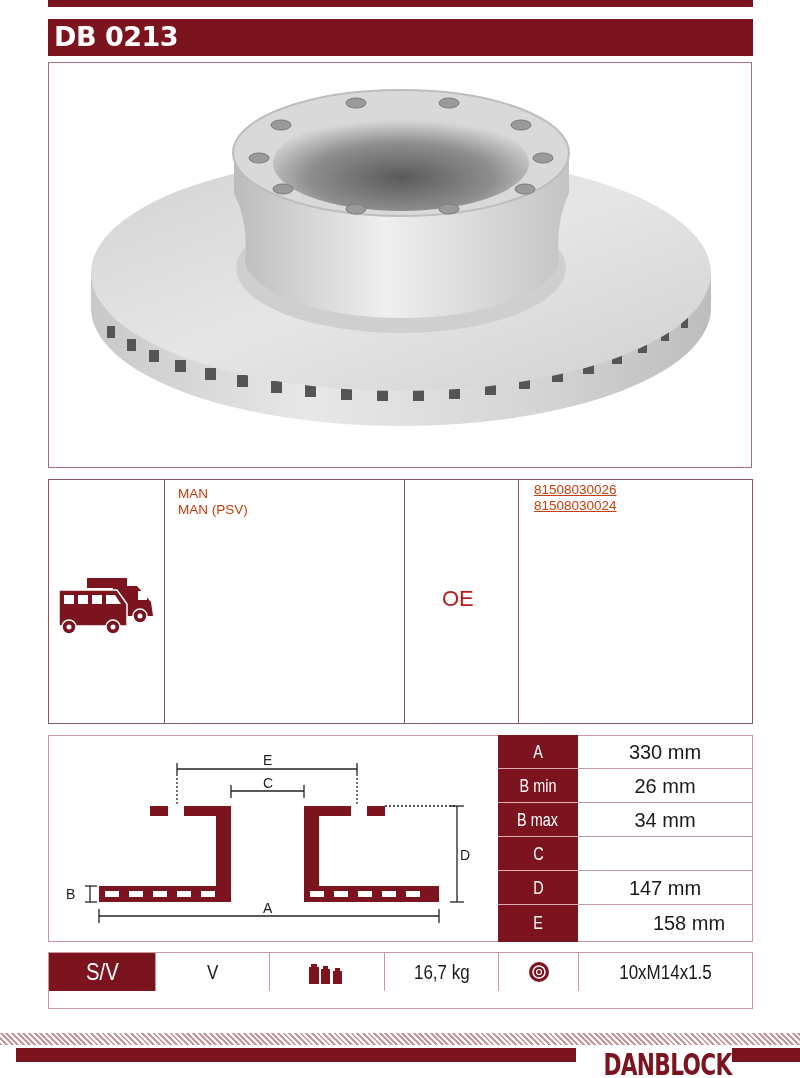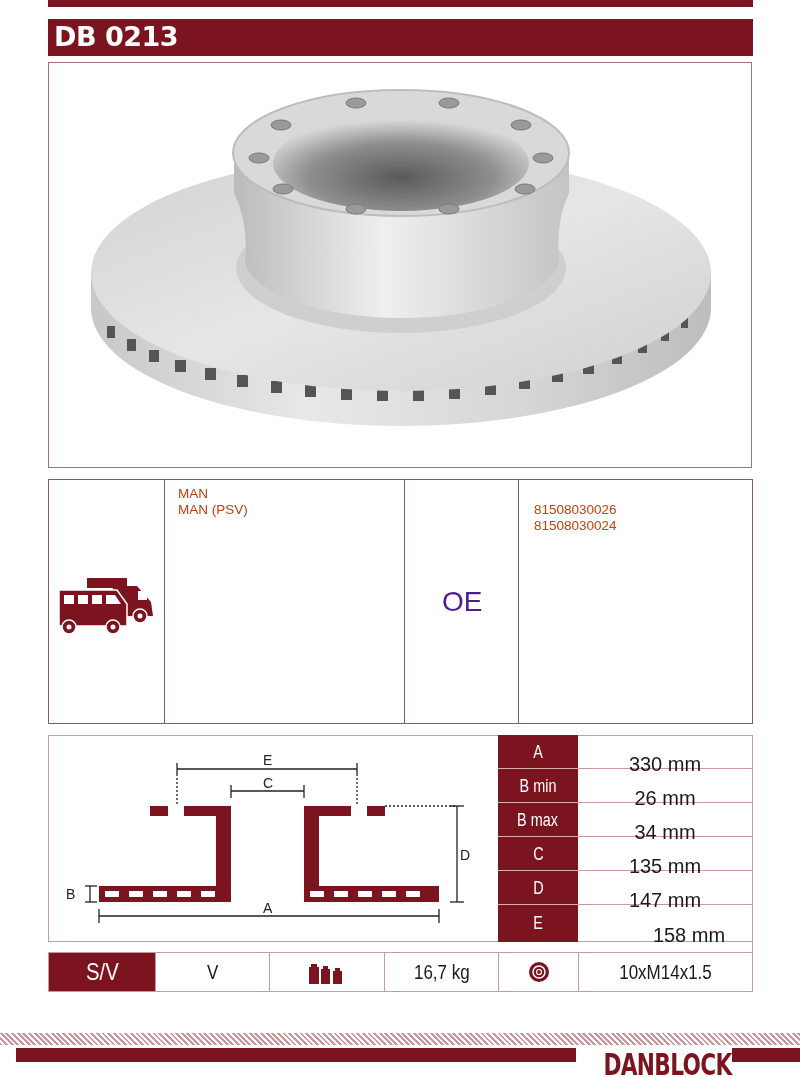--- a/index.html
+++ b/index.html
@@ -7,28 +7,28 @@
   .abs { position:absolute; }
   .maroon { background:#7c1420; }
   .topline1 { left:48px; top:0; width:705px; height:7px; background:#7c1420; }
   .titlebar { left:48px; top:11px; width:705px; height:37px; background:#7c1420;margin-top:8px; }
   .titlebar .t { position:absolute; left:6px; top:2px; font-family:"DejaVu Sans", sans-serif; font-weight:bold; font-size:27px; color:#ffffff; letter-spacing:-0.5px; }
   .topline2 { left:48px; top:52px; width:705px; height:1px; background:#7c1420; }
   .imgbox { left:48px; top:62px; width:704px; height:406px; border:1px solid #a87078; box-sizing:border-box; }
   .infobox { left:48px; top:479px; width:705px; height:245px; border:1px solid #8a5a60; box-sizing:border-box; }
   .infobox .col { position:absolute; top:0; bottom:0; border-right:1px solid #8a5a60; }
   .infotext { position:absolute; font-size:13.5px; line-height:16px; color:#c2410c; }
-  .oe { position:absolute; font-size:28px; color:#4c1d95; }
+  .oe { position:absolute; font-size:22px; color:#b91c1c; }
   .dimbox { left:48px; top:735px; width:705px; height:207px; border:1px solid #c89aa0; box-sizing:border-box; }
   .dimtable { position:absolute; left:498px; top:735px; width:255px; height:207px; }
   .dimrow { position:absolute; left:0; width:255px; height:34px; border-bottom:1px solid #c89aa0; box-sizing:border-box; }
   .dimrow .k { position:absolute; left:0; top:0; width:80px; height:34px; background:#7c1420; color:#fff; font-family:"Liberation Sans Narrow","Liberation Sans", sans-serif; font-size:18px; text-align:center; line-height:34px; border-bottom:1px solid #d8b0b4; box-sizing:border-box; transform-origin:center; }
   .dimrow .k span { display:inline-block; transform:scaleX(0.8); }
-  .dimrow .v { position:absolute; left:80px; top:12px; width:175px; height:34px; text-align:center; line-height:34px; font-size:20px; color:#1a1a1a; border-right:1px solid #c89aa0; box-sizing:border-box; }
-  .bottombar { left:48px; top:952px; width:705px; height:40px; border:1px solid #c89aa0; box-sizing:border-box; }
+  .dimrow .v { position:absolute; left:80px; top:0; width:175px; height:34px; text-align:center; line-height:34px; font-size:20px; color:#1a1a1a; border-right:1px solid #c89aa0; box-sizing:border-box; }
+  .bottombar { left:48px; top:952px; width:705px; height:57px; border:1px solid #c89aa0; box-sizing:border-box; }
   .bcell { position:absolute; top:0; height:38px; border-right:1px solid #c89aa0; box-sizing:border-box; text-align:center; line-height:38px; font-size:20px; }
   .bcell span.n { display:inline-block; transform:scaleX(0.85); }
   .pattern { left:0; top:1033px; width:800px; height:12px; background:repeating-linear-gradient(45deg,#c48a90 0 2px,#ffffff 2px 4px); opacity:0.9; }
   .footer { left:0; top:1048px; width:800px; height:14px; background:#7c1420;margin-left:16px; }
   .logo-gap { position:absolute; left:560px; top:0; width:156px; height:30px; background:#ffffff; }
   .logo { position:absolute; left:560px; top:-2px; width:156px; text-align:center; font-family:"DejaVu Sans", sans-serif; font-weight:bold; font-size:31px; color:#7c1420; letter-spacing:-1px; }
   .logo span { display:inline-block; transform:scaleX(0.7); }
 </style>
 </head>
 <body>
@@ -136,21 +136,21 @@
   <div class="col" style="left:115px;width:240px;">
     <div class="infotext" style="left:14px;top:6px;">
       <div>MAN</div>
       <div>MAN (PSV)</div>
     </div>
   </div>
   <div class="col" style="left:355px;width:114px;">
     <div class="oe" style="left:38px;top:106px;">OE</div>
   </div>
   <div class="col" style="left:469px;width:234px;border-right:none;">
-    <div class="infotext" style="left:16px;top:22px;">
+    <div class="infotext" style="left:16px;top:2px;text-decoration:underline;">
       <div>81508030026</div>
       <div>81508030024</div>
     </div>
   </div>
 </div>
 
 <div class="abs dimbox">
   <svg width="450" height="205" viewBox="0 0 450 205" style="position:absolute;left:0;top:0;">
     <g fill="#7c1420">
       <rect x="101" y="70" width="18" height="10"></rect>
@@ -208,21 +208,20 @@
   <div class="dimrow" style="top:34px;">
     <div class="k"><span>B min</span></div>
     <div class="v">26 mm</div>
   </div>
   <div class="dimrow" style="top:68px;">
     <div class="k"><span>B max</span></div>
     <div class="v">34 mm</div>
   </div>
   <div class="dimrow" style="top:102px;">
     <div class="k"><span>C</span></div>
-    <div class="v">135 mm</div>
   </div>
   <div class="dimrow" style="top:136px;">
     <div class="k"><span>D</span></div>
     <div class="v">147 mm</div>
   </div>
   <div class="dimrow" style="top:170px;height:37px;border-bottom:none;">
     <div class="k" style="height:37px;line-height:37px;border-bottom:none;"><span>E</span></div>
     <div class="v" style="height:37px;line-height:37px;padding-left:48px;">158 mm</div>
   </div>
 </div>

